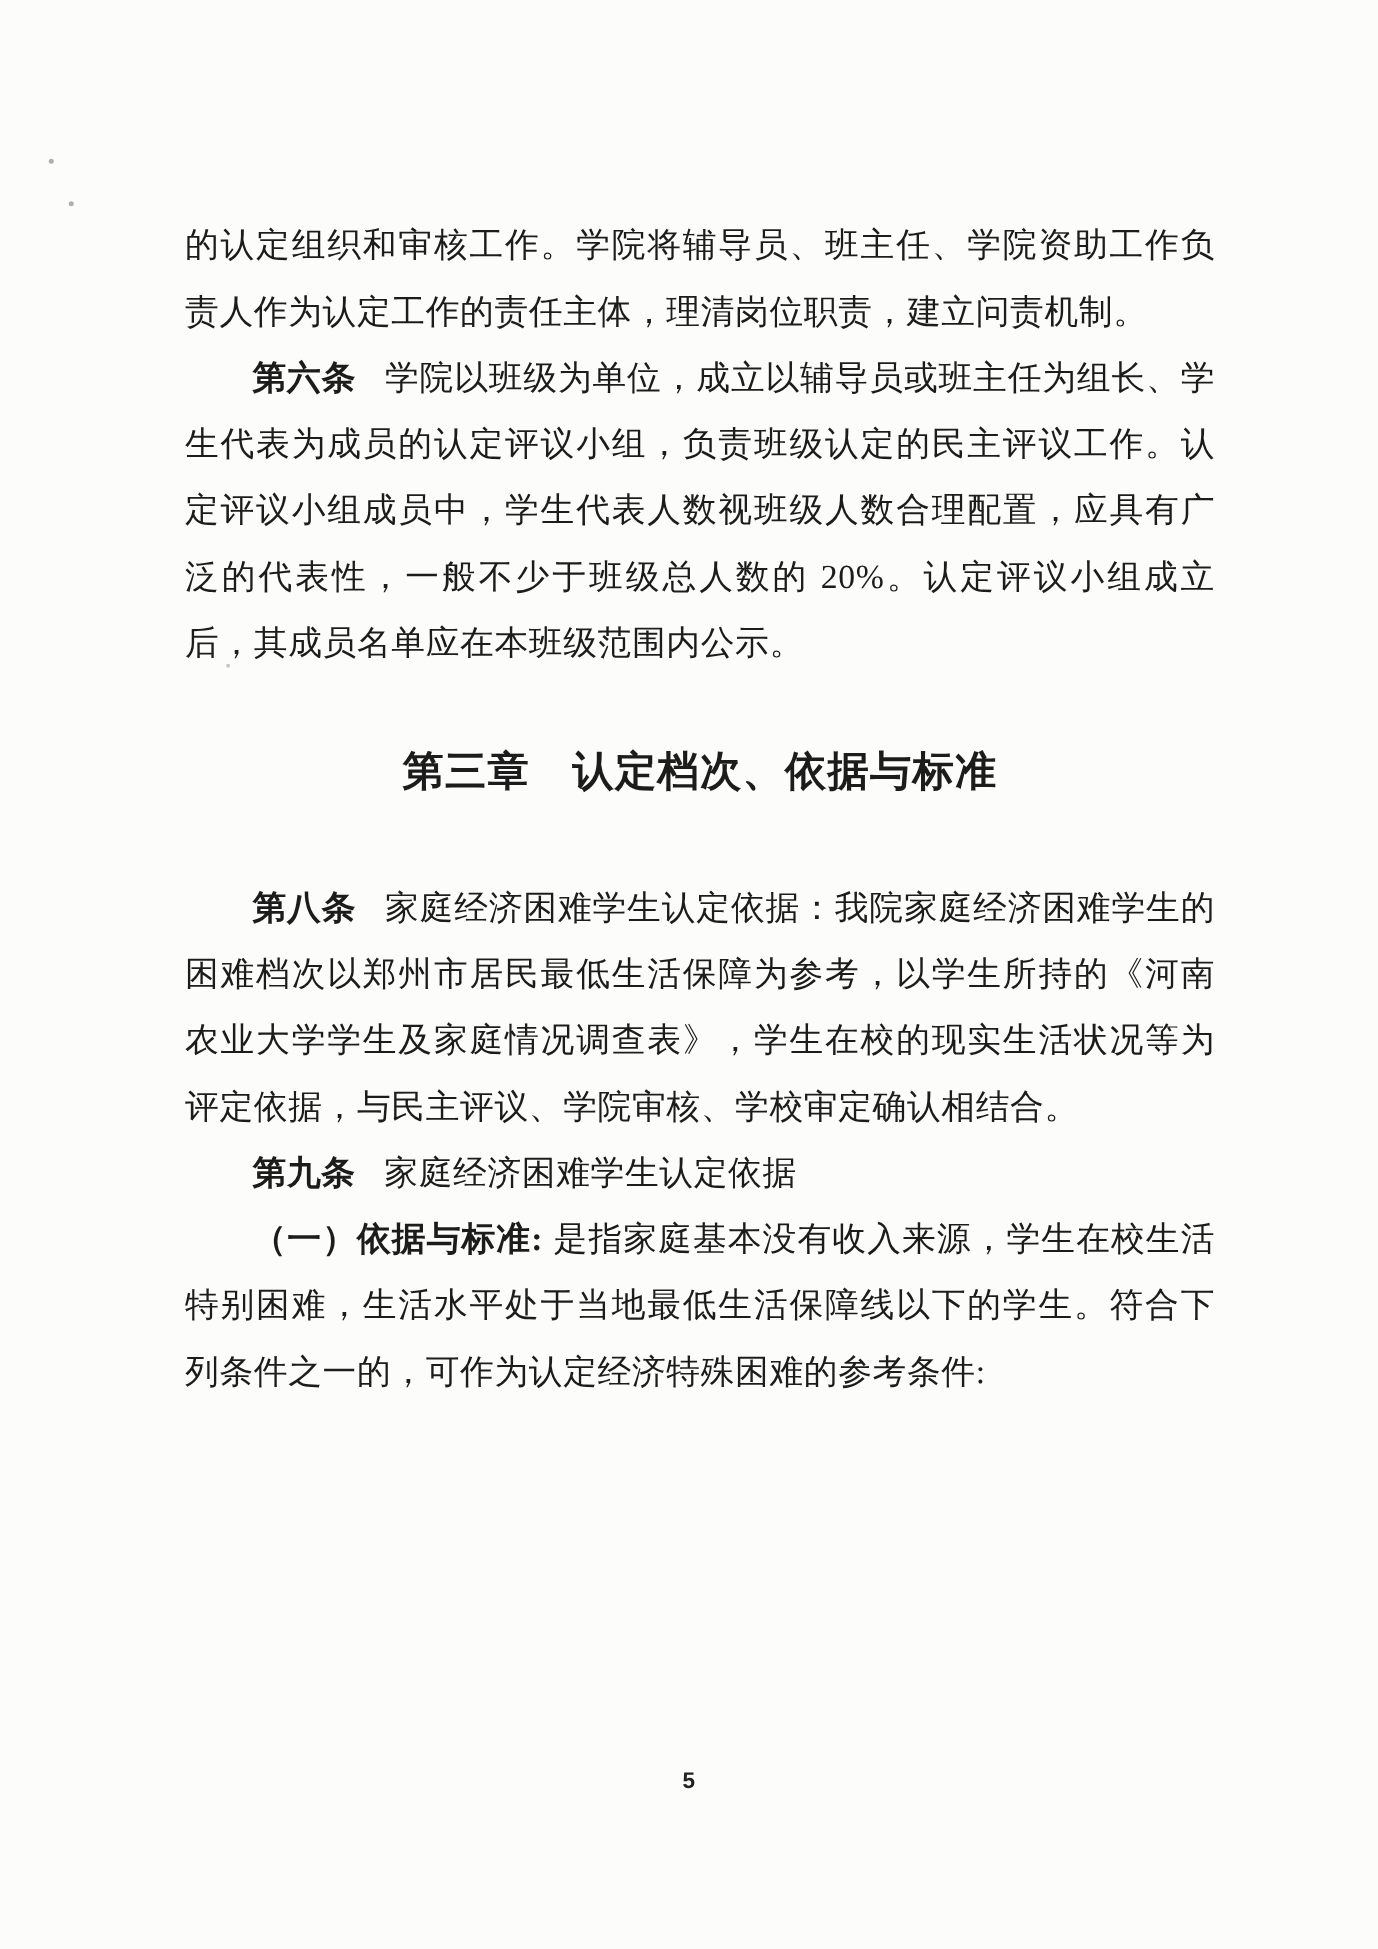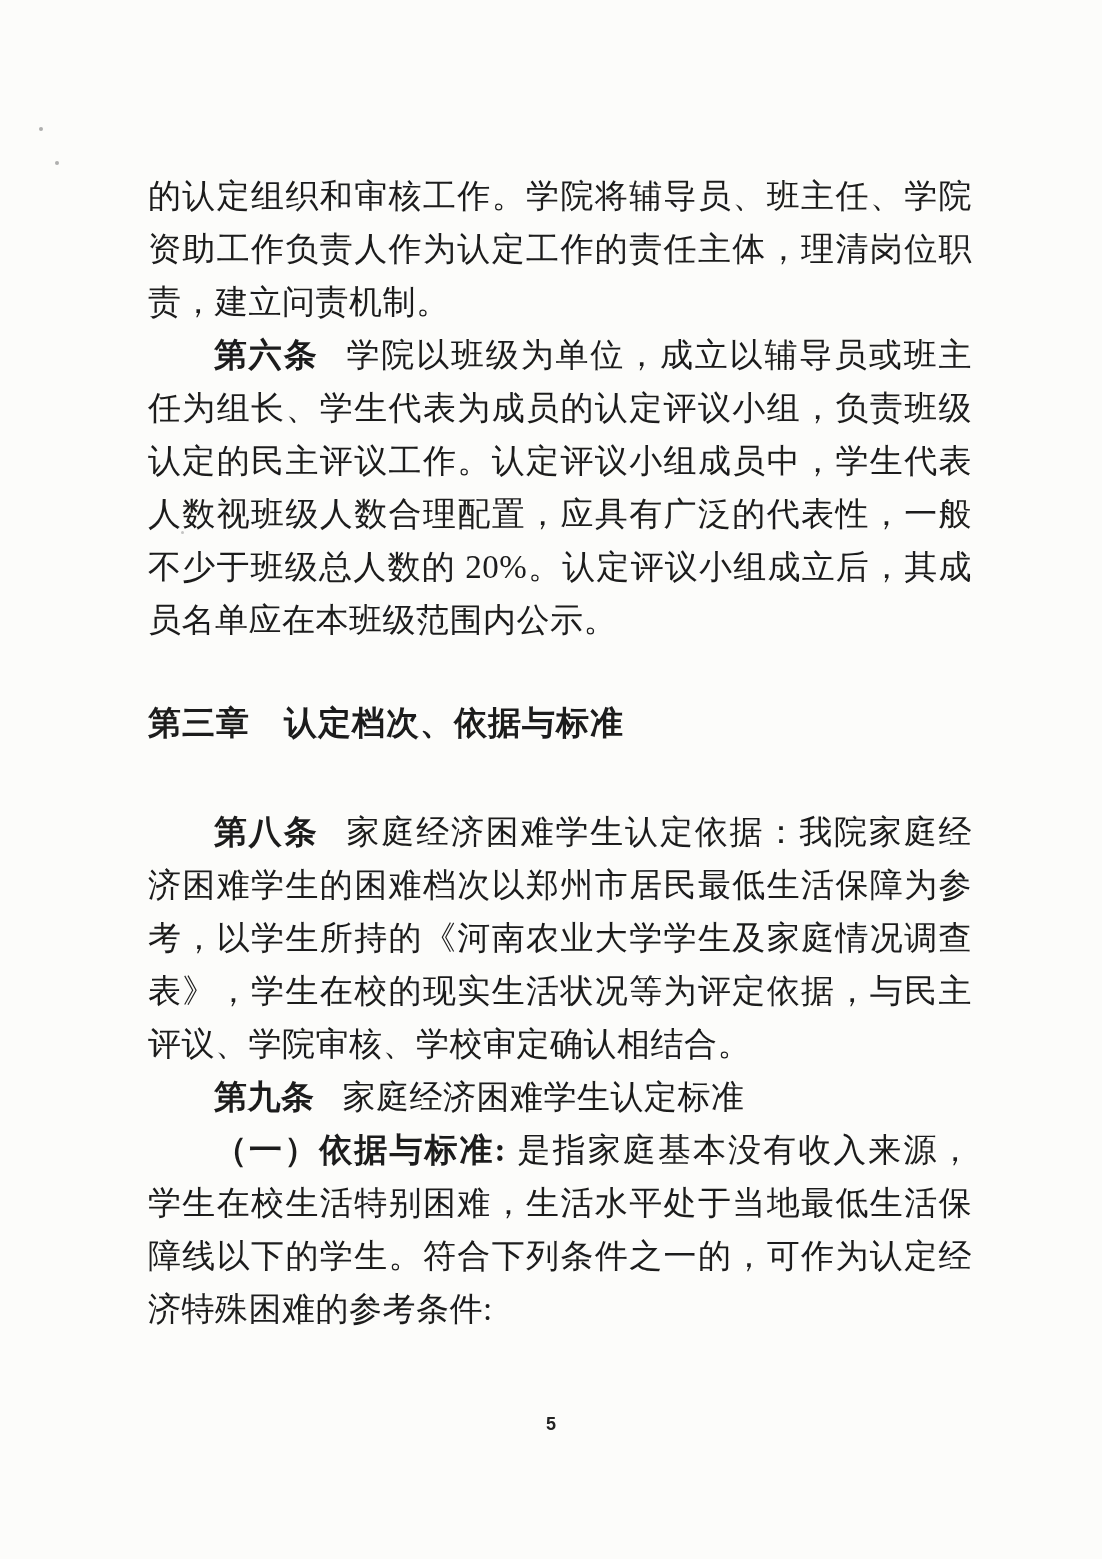--- a/index.html
+++ b/index.html
@@ -16,21 +16,21 @@
     overflow: hidden;
   }
   .content {
     position: absolute;
     left: 148px;
     top: 170px;
     width: 824px;
   }
   .para {
     margin: 0;
-    font-size: 33px;
+    font-size: 27px;
     line-height: 53px;
     text-align: justify;
     text-justify: inter-character;
     letter-spacing: 0.5px;
   }
   .indent {
     text-indent: 2em;
   }
   .lead {
     font-weight: bold;
@@ -38,21 +38,21 @@
   }
   .lead-tight {
     font-weight: bold;
     margin-right: 0.3em;
   }
   .chapter-heading {
     font-family: "Liberation Sans", sans-serif;
     font-weight: bold;
     font-size: 33px;
     line-height: 53px;
-    text-align: left;
+    text-align: center;
     text-indent: 0;
     letter-spacing: 1px;
     margin: 49px 0 57px 0;
   }
   .page-number {
     position: absolute;
     top: 1414px;
     left: 0;
     width: 1102px;
     text-align: center;
@@ -82,20 +82,20 @@
 
   <p class="para"><span>的认定组织和审核工作。学院将辅导员、班主任、学院资助工作负责人作为认定工作的责任主体，理清岗位职责，建立问责机制。</span></p>
 
   <p class="para indent"><span class="lead">第六条</span><span>学院以班级为单位，成立以辅导员或班主任为组长、学生代表为成员的认定评议小组，负责班级认定的民主评议工作。认定评议小组成员中，学生代表人数视班级人数合理配置，应具有广泛的代表性，一般不少于班级总人数的 20%。认定评议小组成立后，其成员名单应在本班级范围内公示。</span></p>
 
   <p class="para chapter-heading">第三章　认定档次、依据与标准</p>
 
 
   <p class="para indent"><span class="lead">第八条</span><span>家庭经济困难学生认定依据：我院家庭经济困难学生的困难档次以郑州市居民最低生活保障为参考，以学生所持的《河南农业大学学生及家庭情况调查表》，学生在校的现实生活状况等为评定依据，与民主评议、学院审核、学校审定确认相结合。</span></p>
 
-  <p class="para indent"><span class="lead">第九条</span><span>家庭经济困难学生认定标准</span></p>
+  <p class="para indent"><span class="lead">第九条</span><span>家庭经济困难学生认定依据</span></p>
 
   <p class="para indent"><span class="lead-tight">（一）依据与标准:</span><span>是指家庭基本没有收入来源，学生在校生活特别困难，生活水平处于当地最低生活保障线以下的学生。符合下列条件之一的，可作为认定经济特殊困难的参考条件:</span></p>
 
 
 </div>
 
 <div class="page-number">5</div>
 
 </body></html>

